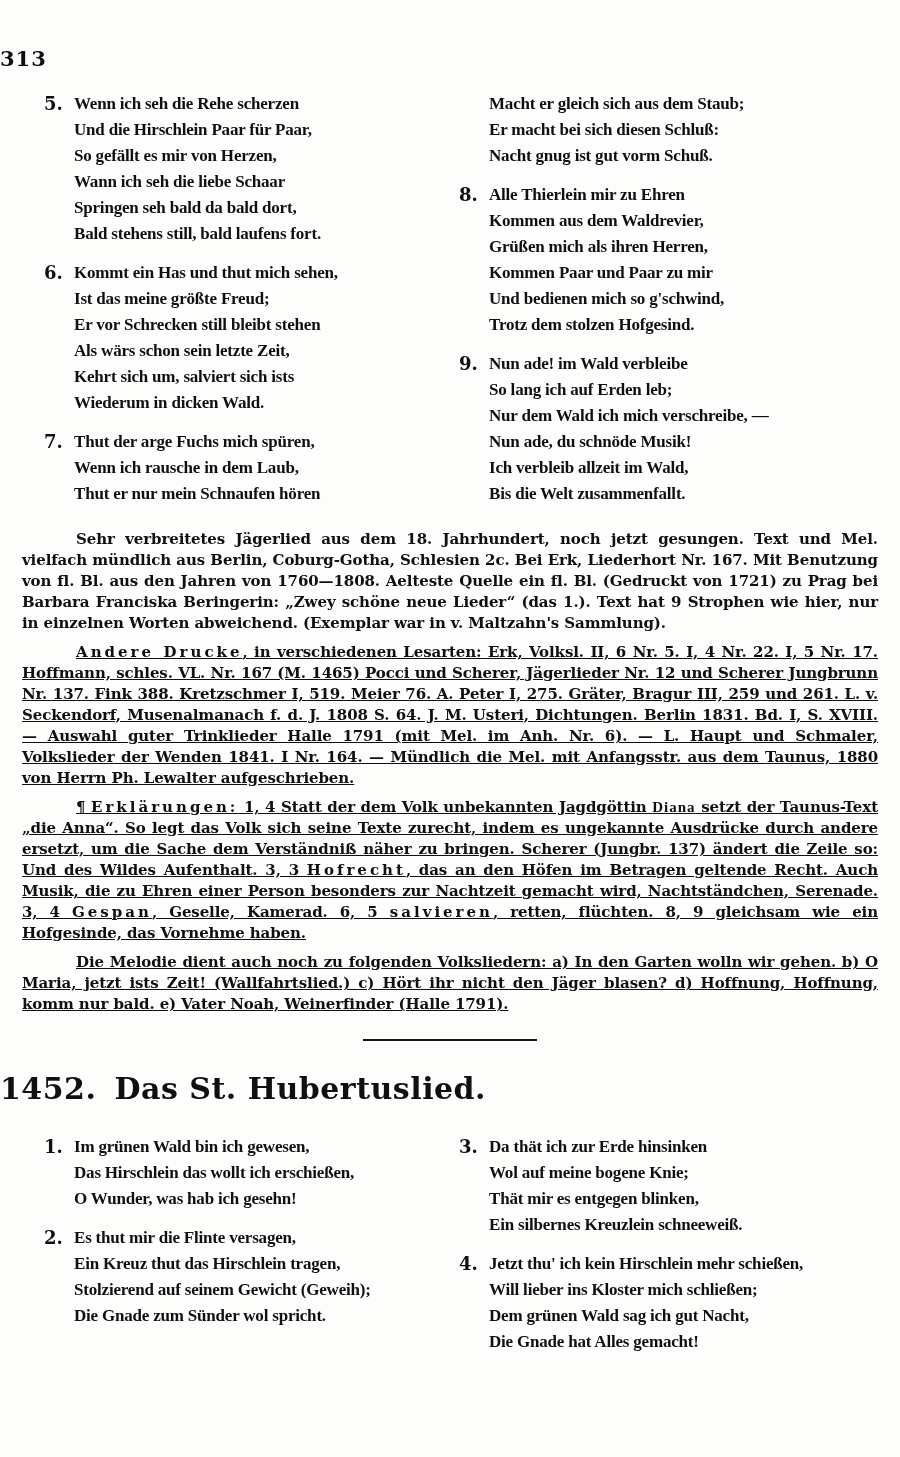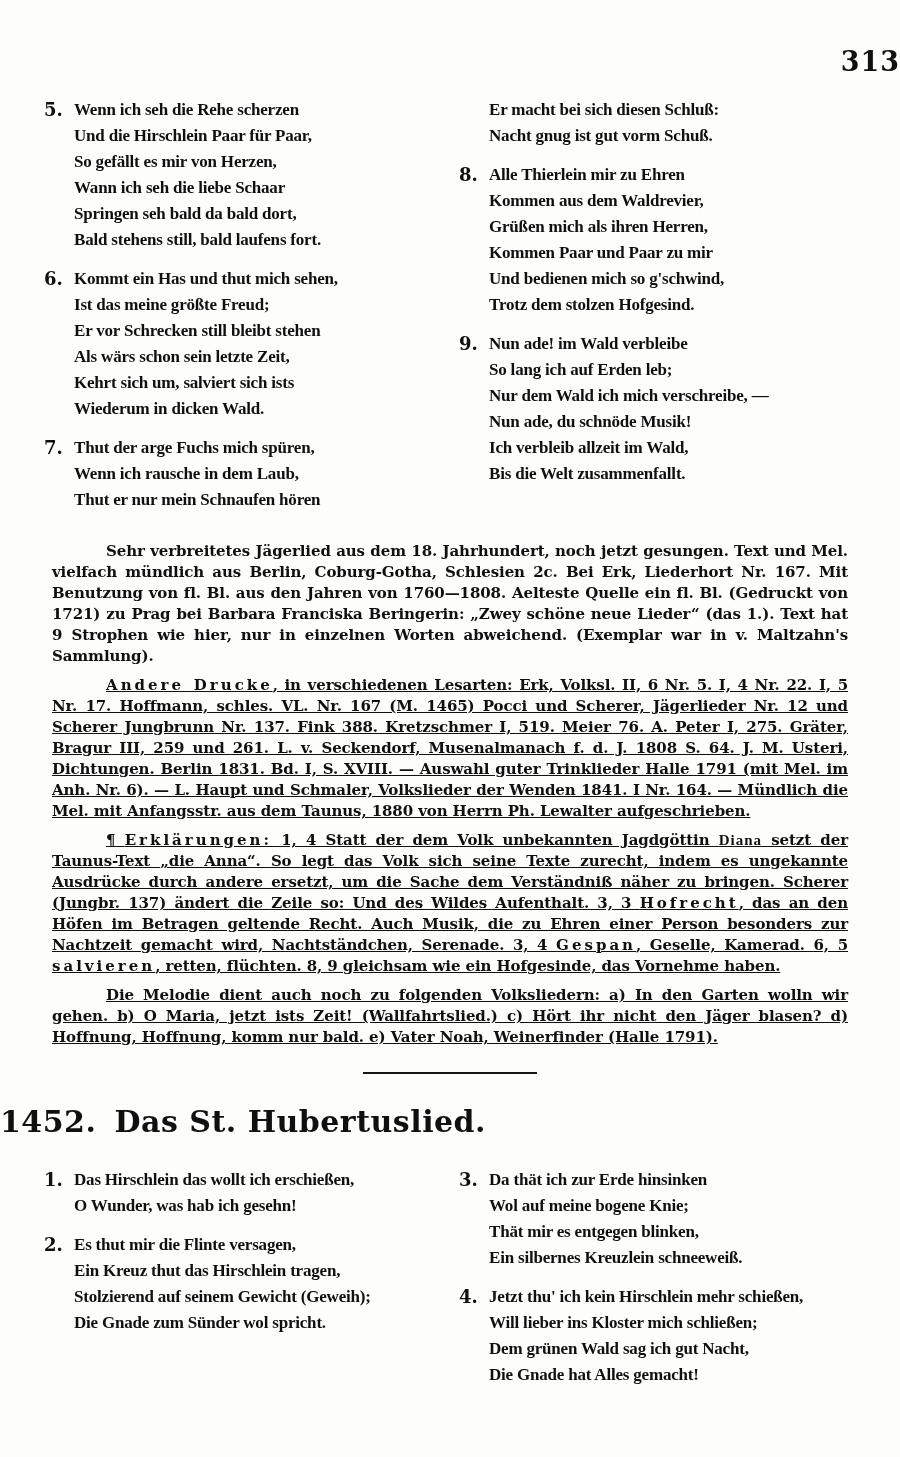--- a/index.html
+++ b/index.html
@@ -12,22 +12,22 @@
     position: relative;
     width: 900px;
     height: 1457px;
     background: #fdfdfc;
     color: #101010;
     overflow: hidden;
     font-weight: 700;
   }
   .page-number {
     margin-top: 46px;
-    text-align: right;
-    font-size: 27px;
+    text-align: left;
+    font-size: 21px;
     letter-spacing: 1px;
   }
   .song-cols {
     display: flex;
     margin-top: 20px;
     padding: 0 26px 0 44px;
   }
   .song-cols .col { flex: 0 0 50%; box-sizing: border-box; }
   .song-cols .col + .col { flex: 1; }
   .verse { display: flex; }
@@ -40,22 +40,22 @@
   }
   .vlines { flex: 1; min-width: 0; }
   .vline {
     font-size: 17px;
     line-height: 26px;
     white-space: nowrap;
     letter-spacing: -0.2px;
     font-family: Liberation Serif, serif;
   }
   .notes {
-    margin-top: 28px;
-    padding: 0 52px;
+    margin-top: 22px;
+    padding: 0 22px;
     text-align: justify;
   }
   .note {
     margin: 0;
     font-size: 15px;
     line-height: 21px;
     text-indent: 54px;
     letter-spacing: -0.1px;
   }
   .note + .note { margin-top: 8px; text-decoration: underline; }
@@ -114,20 +114,21 @@
             <div class="vline">Thut der arge Fuchs mich spüren,</div>
             <div class="vline">Wenn ich rausche in dem Laub,</div>
             <div class="vline">Thut er nur mein Schnaufen hören</div>
           </div>
         </div>
       </div>
     <div class="col">
         <div class="verse">
           <span class="vnum"></span>
           <div class="vlines">
+            <div class="vline">Macht er gleich sich aus dem Staub;</div>
             <div class="vline">Er macht bei sich diesen Schluß:</div>
             <div class="vline">Nacht gnug ist gut vorm Schuß.</div>
           </div>
         </div>
         <div class="verse">
           <span class="vnum">8.</span>
           <div class="vlines">
             <div class="vline">Alle Thierlein mir zu Ehren</div>
             <div class="vline">Kommen aus dem Waldrevier,</div>
             <div class="vline">Grüßen mich als ihren Herren,</div>
@@ -161,20 +162,21 @@
 
   <h1 class="song-title">
     <span class="title-number">1452.</span><span>Das St. Hubertuslied.</span>
   </h1>
 
   <section class="song-cols bottom">
     <div class="col">
         <div class="verse">
           <span class="vnum">1.</span>
           <div class="vlines">
+            <div class="vline">Im grünen Wald bin ich gewesen,</div>
             <div class="vline">Das Hirschlein das wollt ich erschießen,</div>
             <div class="vline">O Wunder, was hab ich gesehn!</div>
           </div>
         </div>
         <div class="verse">
           <span class="vnum">2.</span>
           <div class="vlines">
             <div class="vline">Es thut mir die Flinte versagen,</div>
             <div class="vline">Ein Kreuz thut das Hirschlein tragen,</div>
             <div class="vline">Stolzierend auf seinem Gewicht (Geweih);</div>

